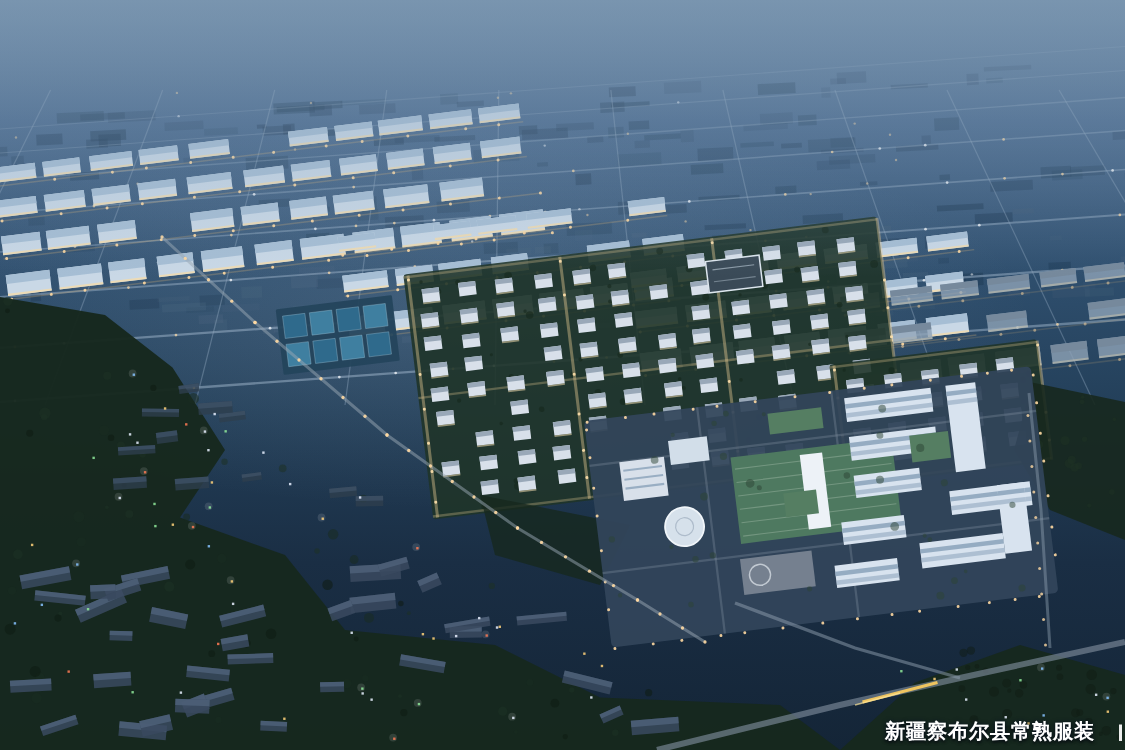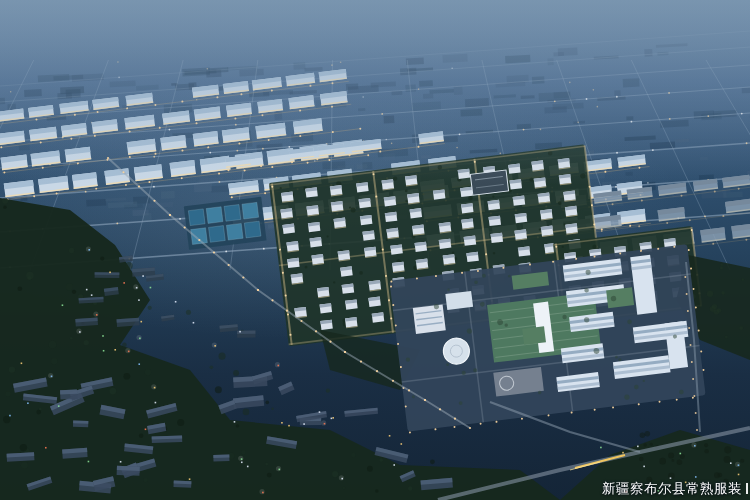--- a/index.html
+++ b/index.html
@@ -1,22 +1,22 @@
 <!DOCTYPE html>
 <html><head>
 <meta charset="utf-8">
 <style>
   html,body{margin:0;padding:0;background:#000;}
   #stage{position:relative;width:750px;height:500px;overflow:hidden;background:#142537;
          font-family:"DejaVu Sans","Liberation Sans",sans-serif;}
   #scene{position:absolute;left:0;top:0;}
   
   .caption{position:absolute;right:2px;bottom:6px;text-align:right;color:#fff;z-index:5;}
-  .caption .title{font-size:13.5px;font-weight:400;line-height:11px;letter-spacing:.5px;
-                  padding-right:4px;border-right:2px solid rgba(255,255,255,.92);
+  .caption .title{font-size:13.5px;font-weight:700;line-height:11px;letter-spacing:.5px;
+                  padding-right:16px;border-right:2px solid rgba(255,255,255,.92);
                   text-shadow:0 0 3px rgba(8,18,38,.95),0 1px 2px rgba(0,0,0,.7);margin-top:13px;}
   .caption .stats{margin-top:3px;font-size:10px;font-weight:700;line-height:11px;letter-spacing:.5px;
                   padding-right:4px;color:#f2f6fa;
                   text-shadow:0 0 3px rgba(8,18,38,.95),0 1px 2px rgba(0,0,0,.7);}
 </style>
 </head>
 <body>
 
 <div id="stage">
 

